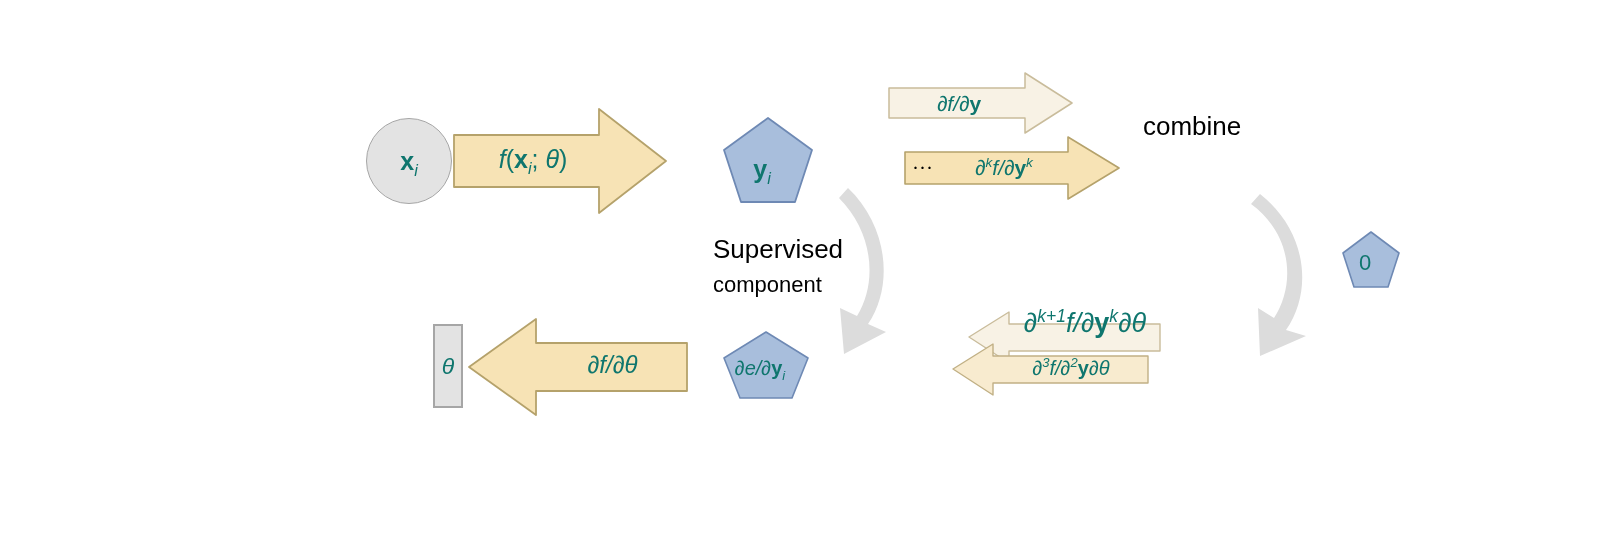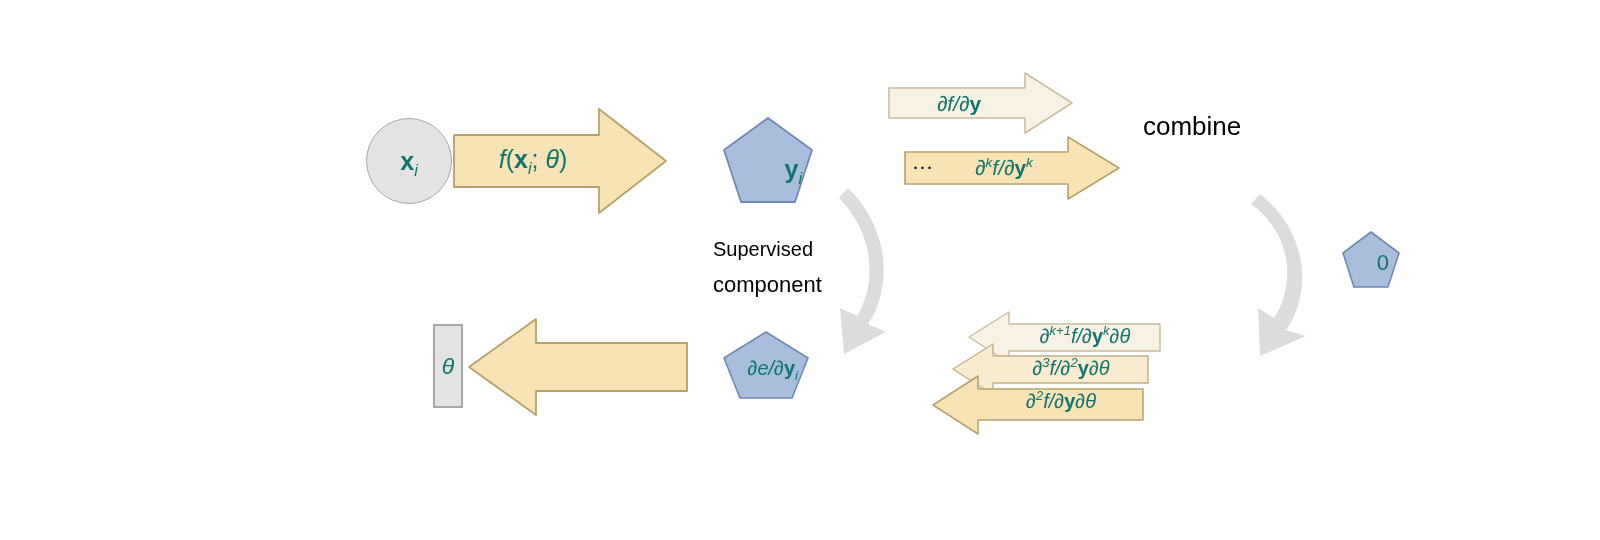--- a/index.html
+++ b/index.html
@@ -65,21 +65,21 @@
     align-items: center;
     justify-content: center;
   }
 
   
   .pent-wrap { position: absolute; }
   .pent-wrap svg { display: block; overflow: visible; }
   .pent-label {
     position: absolute;
     left: 0; right: 12px;
-    text-align: right;
+    text-align: center;
   }
 
   
   .arrow-wrap { position: absolute; }
   .arrow-wrap svg { display: block; overflow: visible; }
   .arrow-label {
     position: absolute;
     text-align: center;
     white-space: nowrap;
   }
@@ -139,21 +139,21 @@
     <div class="arrow-label math" style="left:36px; top:21px; width:128px; font-size:21px;">
       <span>∂</span><sup>k</sup><span>f/∂</span><b>y</b><sup>k</sup>
     </div>
   </div>
 
   <div class="node" style="left:1143px; top:108px; width:200px;">
     <div class="sans" style="font-size:26px; line-height:36px;">combine</div>
   </div>
 
   <div class="node" style="left:713px; top:232px; width:190px;">
-    <div class="sans" style="font-size:20px; line-height:35px;">Supervised</div>
+    <div class="sans" style="font-size:26px; line-height:35px;">Supervised</div>
     <div class="sans" style="font-size:22px; line-height:35px;">component</div>
   </div>
 
   <div class="curve-wrap" style="left:830px; top:182px; width:80px; height:180px;">
     <svg width="80" height="180" viewBox="0 0 80 180">
       <path d="M 18,6 C 58,44 64,104 38,142 L 56,150 L 14,172 L 10,126 L 27,134 C 48,100 43,50 9,16 Z" fill="#DCDCDC"></path>
     </svg>
   </div>
 
   <div class="curve-wrap" style="left:1248px; top:190px; width:90px; height:170px;">
@@ -172,51 +172,44 @@
   </div>
 
   <div class="node rect-node" style="left:433px; top:324px; width:30px; height:84px;">
     <span class="math" style="font-size:23px;">θ</span>
   </div>
 
   <div class="arrow-wrap" style="left:468px; top:317px; width:220px; height:100px;">
     <svg width="220" height="100" viewBox="0 0 220 100">
       <polygon points="1,50 68,2 68,26 219,26 219,74 68,74 68,98" fill="#F7E3B5" stroke="#B5A26B" stroke-width="1.8" stroke-linejoin="round"></polygon>
     </svg>
+    <div class="arrow-label math" style="left:72px; top:36px; width:145px; font-size:24px;">∂f/∂θ</div>
   </div>
 
   <div class="pent-wrap" style="left:722px; top:330px; width:88px; height:70px;">
     <svg width="88" height="70" viewBox="0 0 88 70">
       <polygon points="44,2 86,28 70,68 18,68 2,28" fill="#A8BEDC" stroke="#6E89B4" stroke-width="1.6" stroke-linejoin="round"></polygon>
     </svg>
     <div class="pent-label math" style="top:28px; font-size:20px;">
       <span>∂e/∂</span><b>y</b><sub>i</sub>
     </div>
   </div>
 
   <div class="arrow-wrap" style="left:968px; top:310px; width:193px; height:55px;">
     <svg width="193" height="55" viewBox="0 0 193 55">
       <polygon points="1,27 41,2 41,14 192,14 192,41 41,41 41,53" fill="#F8F2E5" stroke="#C9BC9B" stroke-width="1.4" stroke-linejoin="round"></polygon>
     </svg>
-    <div class="arrow-label math" style="left:44px; top:16px; width:146px; font-size:20px;">
+    <div class="arrow-label math" style="left:44px; top:0; width:146px; font-size:27px;">
       ∂<sup>k+1</sup><i>f</i>/∂<b>y</b><sup>k</sup>∂θ
     </div>
   </div>
 
   <div class="arrow-wrap" style="left:952px; top:342px; width:197px; height:55px;">
     <svg width="197" height="55" viewBox="0 0 197 55">
       <polygon points="1,27 41,2 41,14 196,14 196,41 41,41 41,53" fill="#F8EBCF" stroke="#C1B085" stroke-width="1.4" stroke-linejoin="round"></polygon>
     </svg>
     <div class="arrow-label math" style="left:44px; top:16px; width:150px; font-size:20px;">
       ∂<sup>3</sup><i>f</i>/∂<sup>2</sup><b>y</b>∂θ
     </div>
   </div>
 
-  <div class="arrow-wrap" style="left:932px; top:374px; width:212px; height:62px;">
-    <svg width="212" height="62" viewBox="0 0 212 62">
-      <polygon points="1,31 46,2 46,15 211,15 211,46 46,46 46,60" fill="#F7E3B5" stroke="#B5A26B" stroke-width="1.5" stroke-linejoin="round"></polygon>
-    </svg>
-    <div class="arrow-label math" style="left:50px; top:17px; width:158px; font-size:20px;">
-      ∂<sup>2</sup><i>f</i>/∂<b>y</b>∂θ
-    </div>
-  </div>
 
 </div>
 
 </body></html>

